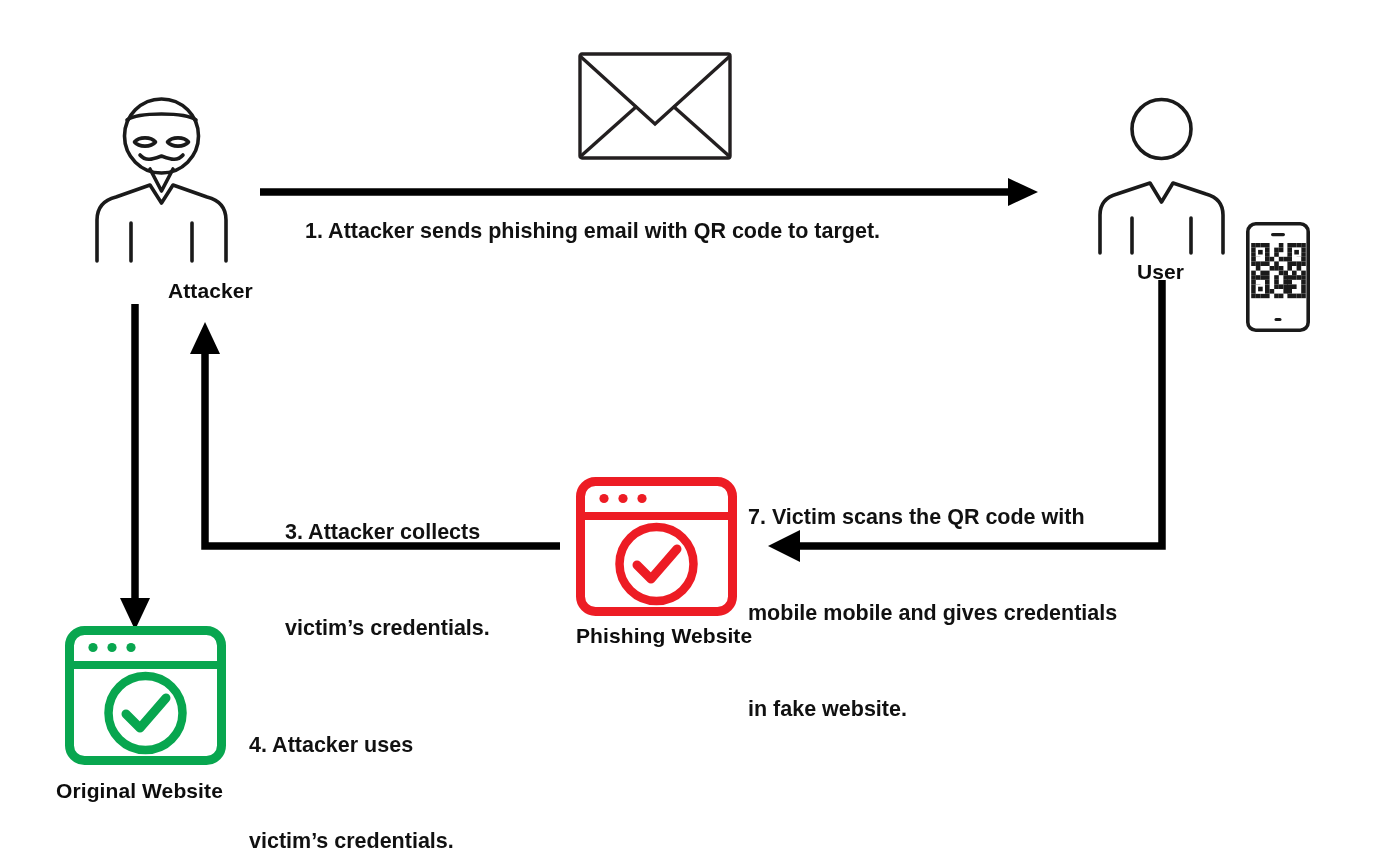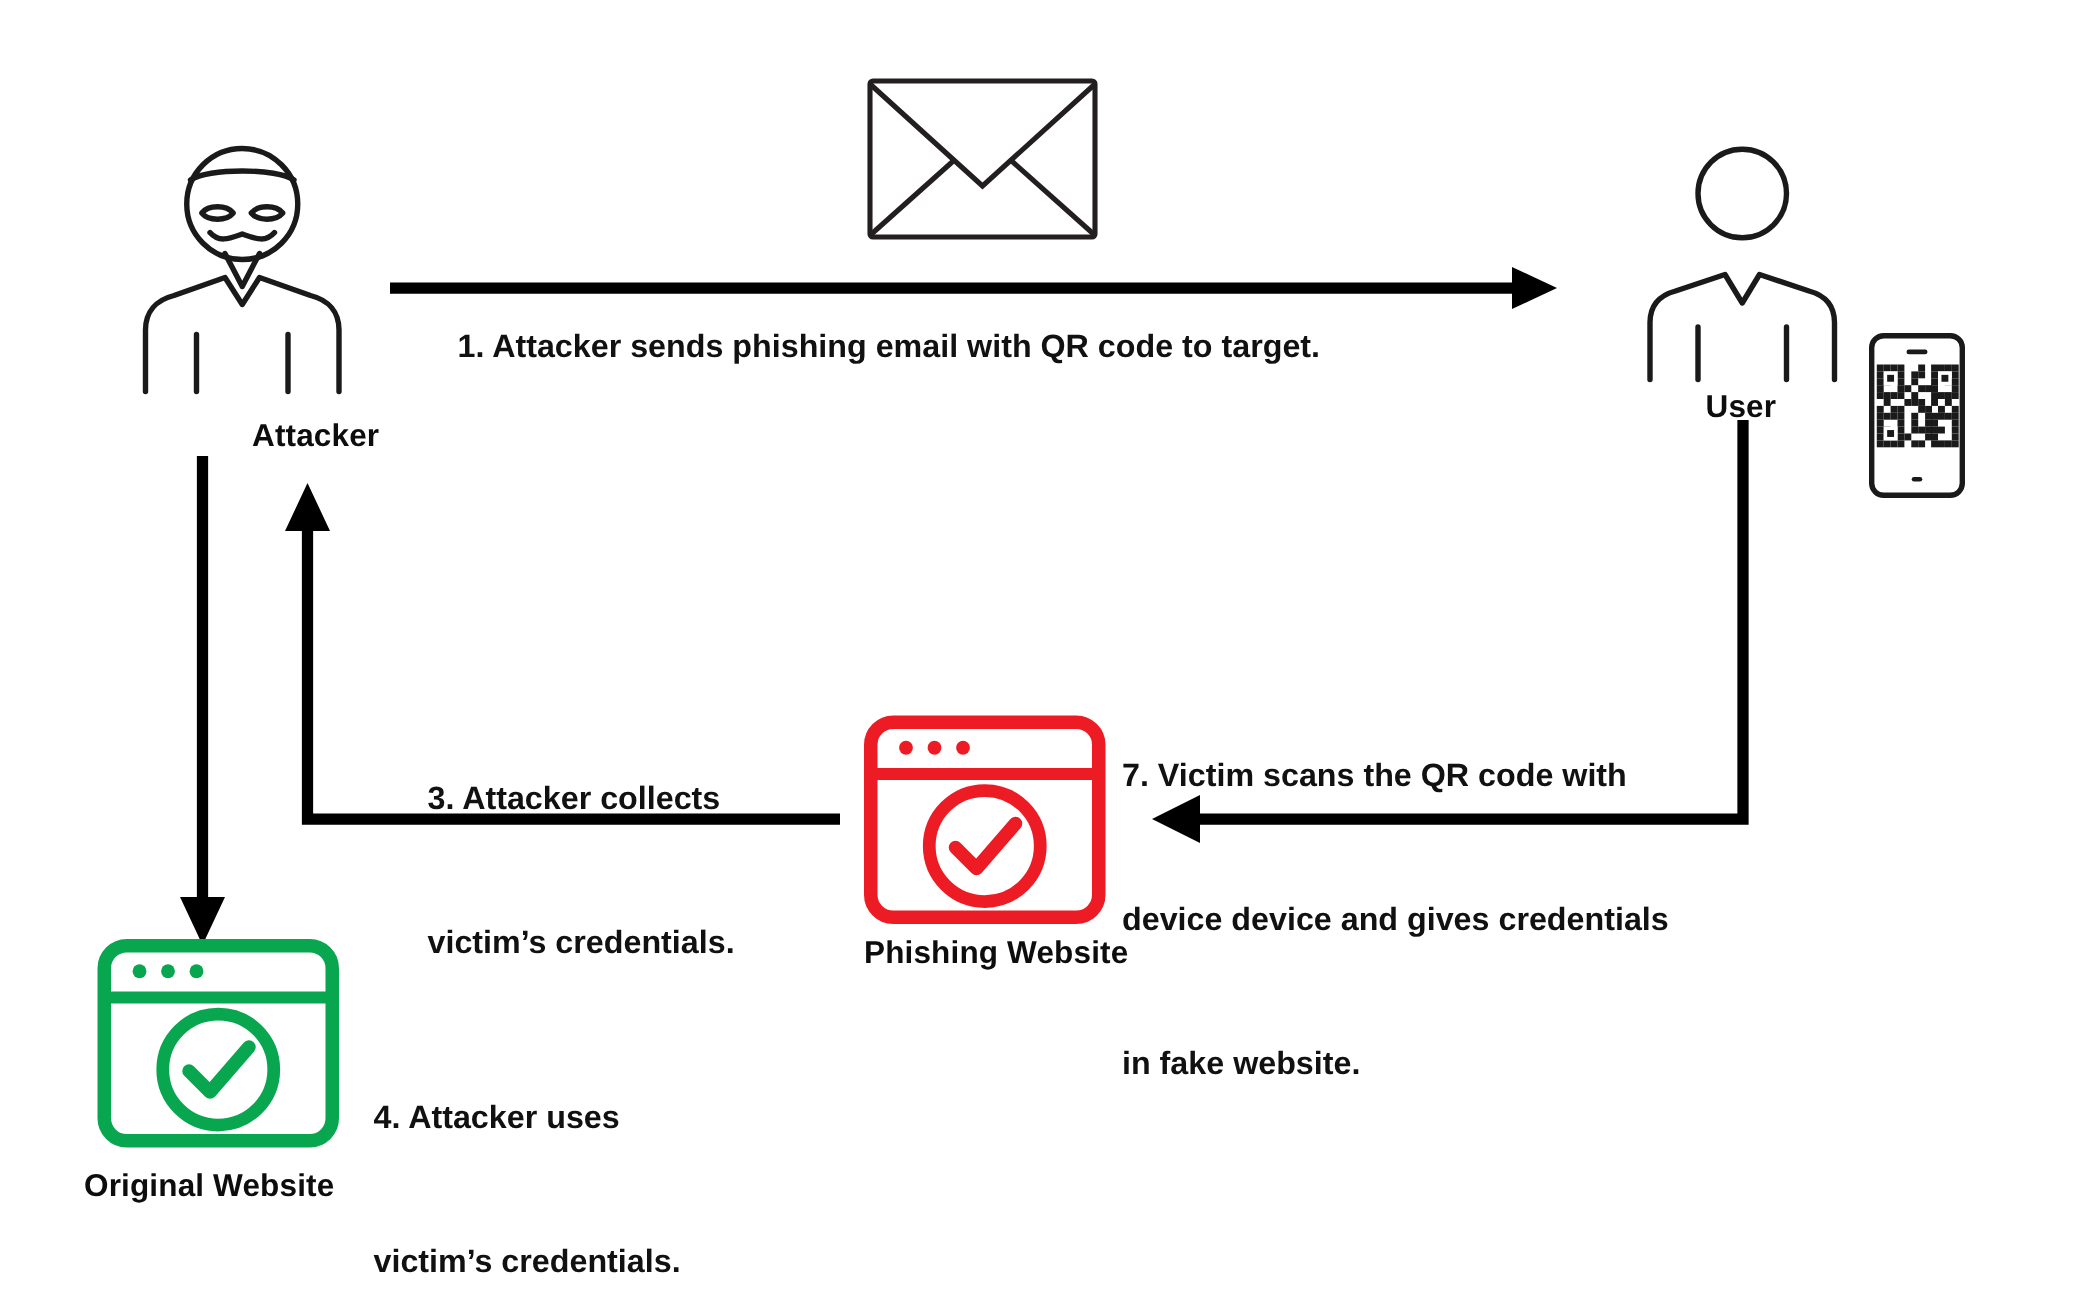--- a/index.html
+++ b/index.html
@@ -217,21 +217,21 @@
   <div class="label step-text" style="left:305px; top:215px;">1. Attacker sends phishing email with QR code to target.</div>
 
   <div class="abs" style="left:750px; top:265px;">
     <svg width="440" height="300" viewBox="0 0 440 300">
       <path d="M412 15 L412 281 L45 281" stroke="#000000" stroke-width="7.5" fill="none"></path>
       <path d="M18 281 L50 265 L50 297 Z" fill="#000000"></path>
     </svg>
   </div>
   <div class="step-text label" style="left:748px; top:437px;">
     <div>7. Victim scans the QR code with</div>
-    <div>device device and gives credentials</div>
+    <div>mobile mobile and gives credentials</div>
     <div>in fake website.</div>
   </div>
 
   <div class="abs" style="left:190px; top:310px;">
     <svg width="400" height="250" viewBox="0 0 400 250">
       <path d="M370 236 L15 236 L15 38" stroke="#000000" stroke-width="7.5" fill="none"></path>
       <path d="M15 12 L0 44 L30 44 Z" fill="#000000"></path>
     </svg>
   </div>
   <div class="step-text label" style="left:285px; top:452px; text-align:left;">

